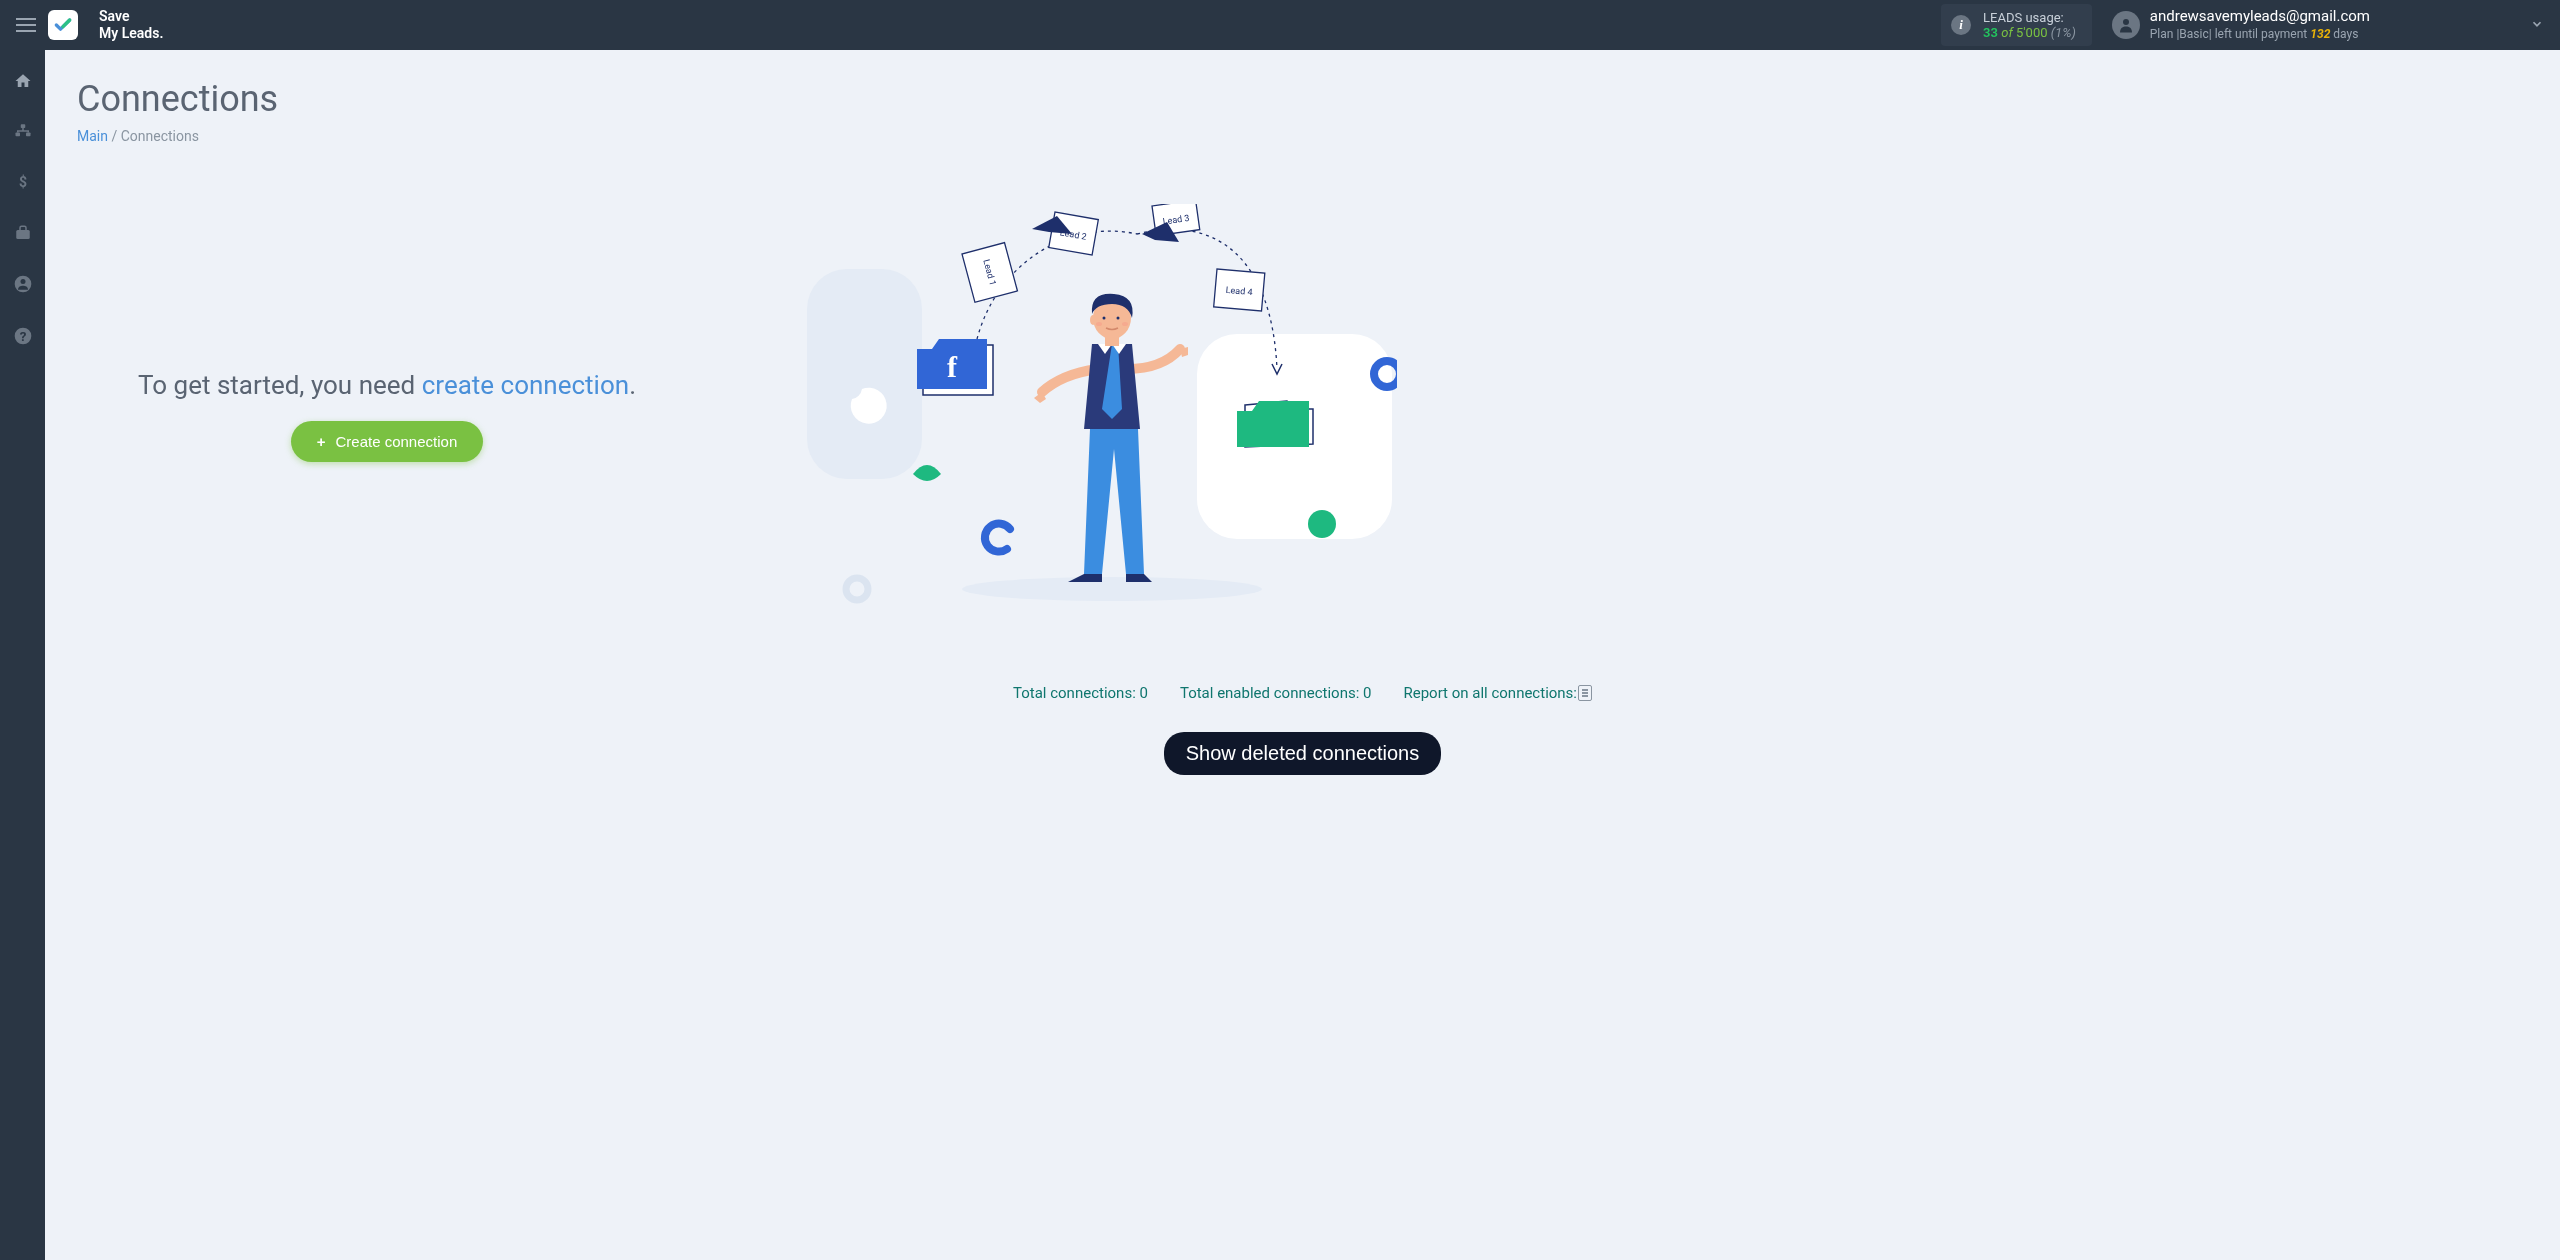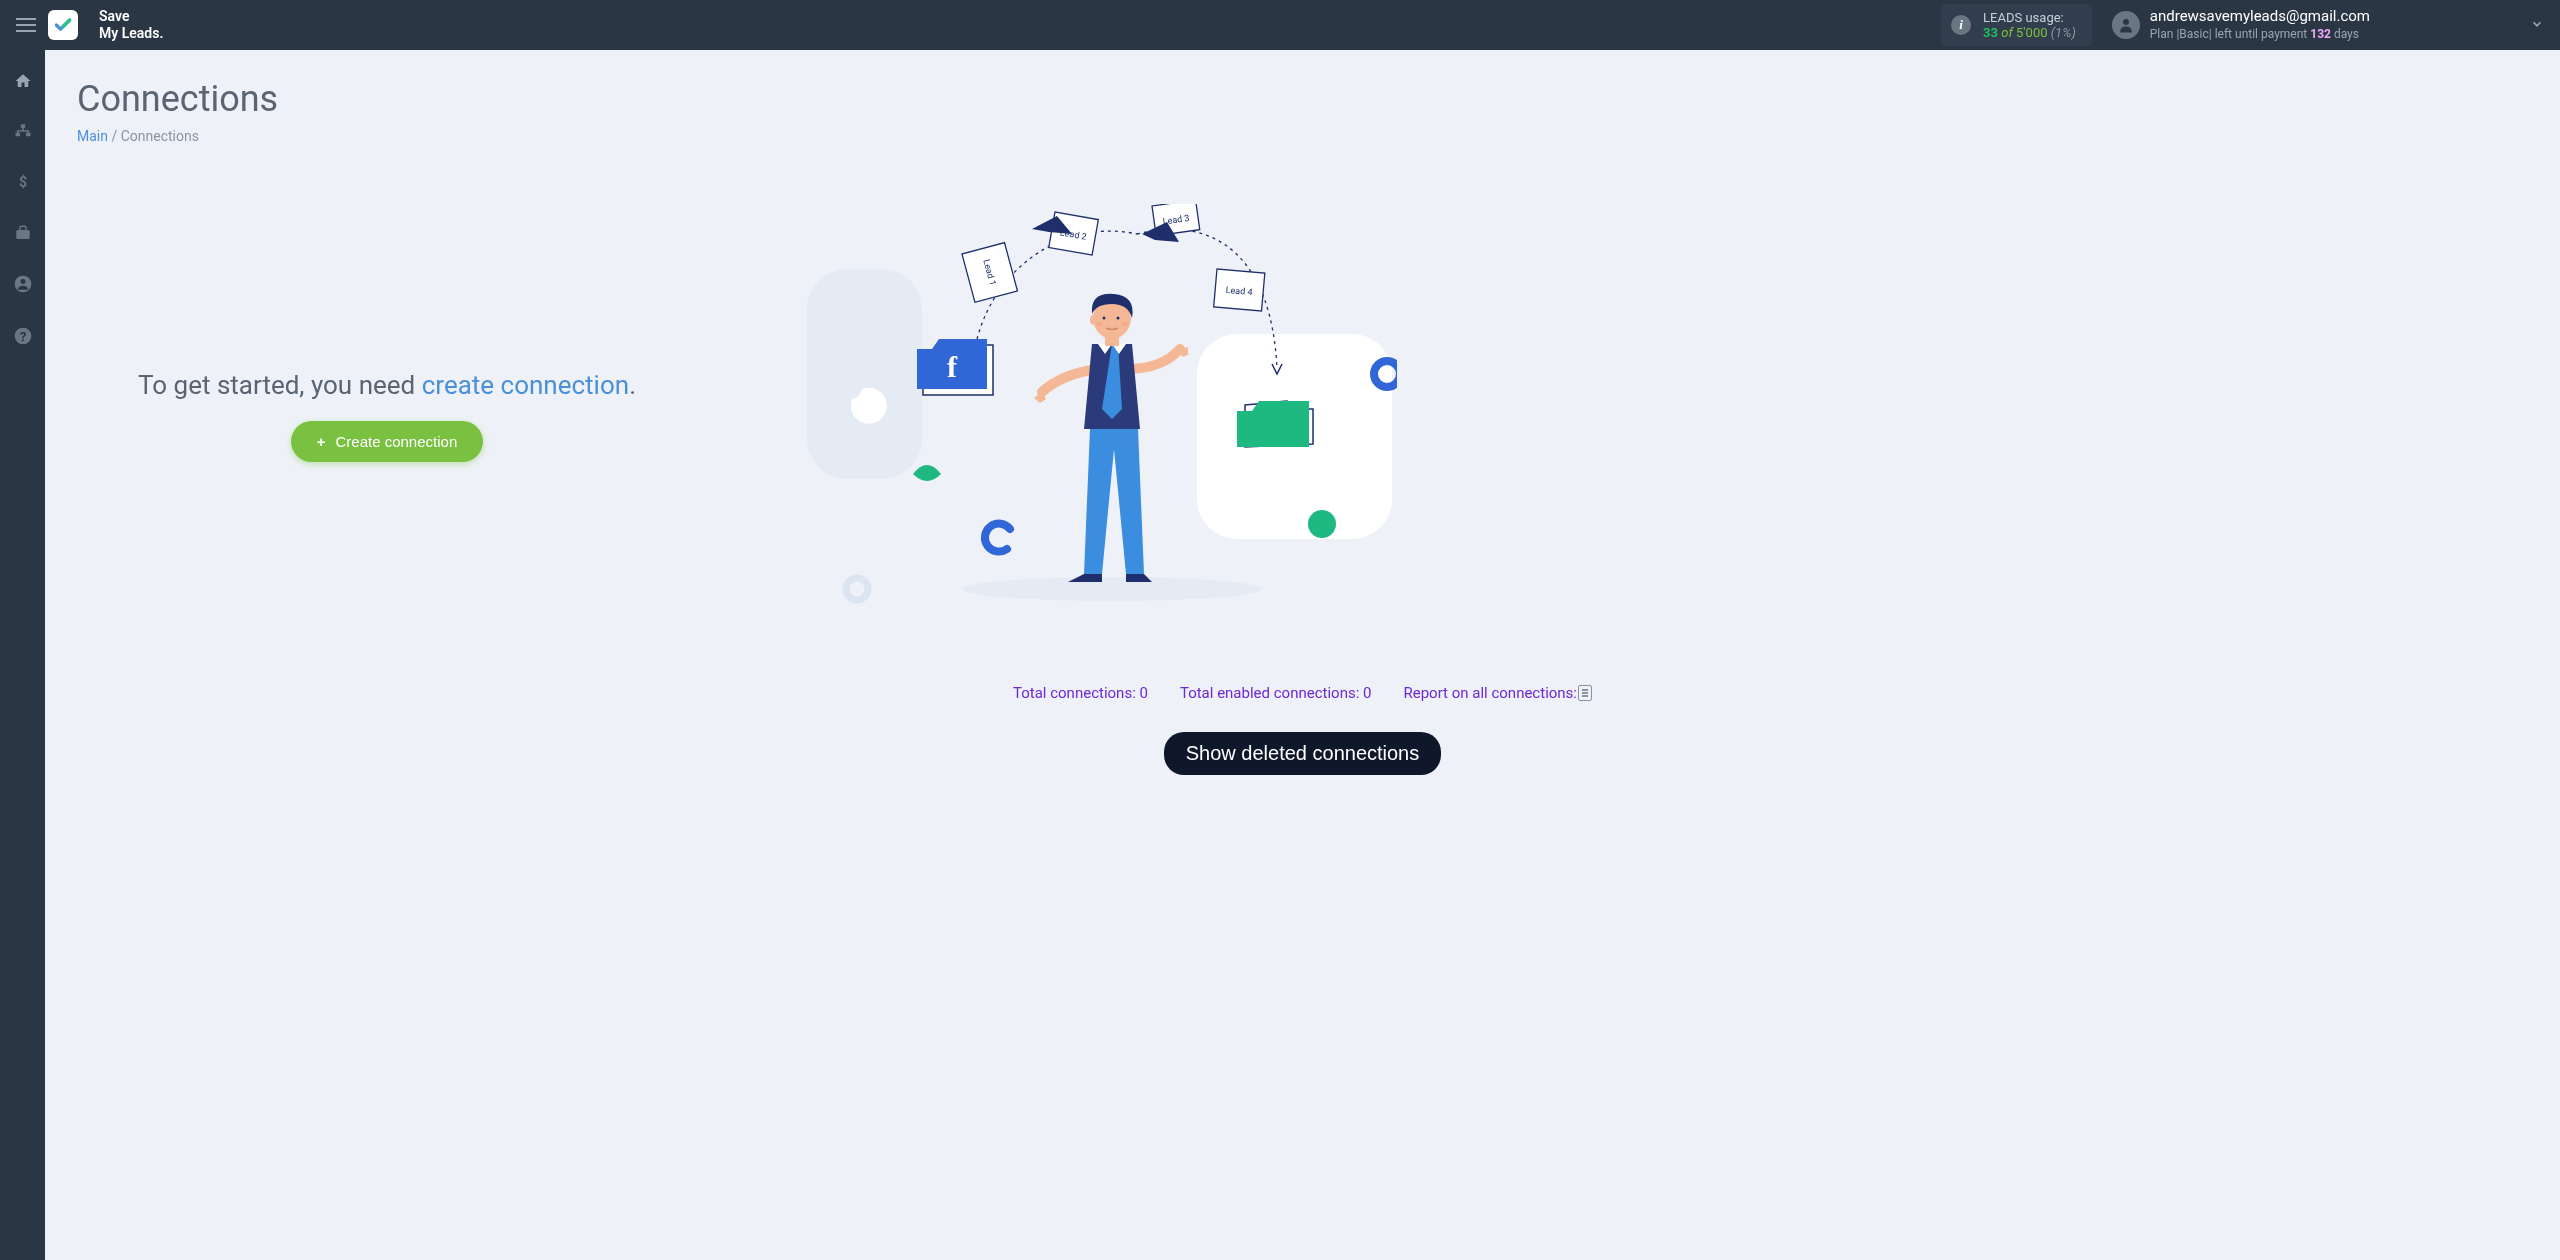--- a/index.html
+++ b/index.html
@@ -103,21 +103,21 @@
       height: 28px;
       background: #6b7683;
       border-radius: 50%;
       display: flex;
       align-items: center;
       justify-content: center;
     }
     .user-text { line-height: 1.3; }
     .user-email { color: #fff; font-size: 15px; }
     .user-plan { color: #9aa5b1; font-size: 12px; }
-    .user-plan strong { color: #f0abfc; }
+    .user-plan strong { color: #eab308; font-style: italic; }
     .chevron-down {
       color: #9aa5b1;
       cursor: pointer;
       margin-left: 140px;
     }
     .layout {
       display: flex;
       height: calc(100vh - 50px);
     }
     .sidebar {
@@ -194,21 +194,21 @@
       flex: 0 0 auto;
       width: 600px;
       height: 420px;
       position: relative;
     }
     .stat-row {
       display: flex;
       justify-content: center;
       gap: 32px;
       font-size: 15px;
-      color: #6d28d9;
+      color: #0f766e;
       margin-top: 60px;
       align-items: center;
     }
     .stat-report { display: inline-flex; align-items: center; gap: 1px; }
     .show-deleted {
       display: flex;
       justify-content: center;
       margin-top: 30px;
     }
     .show-deleted button {

